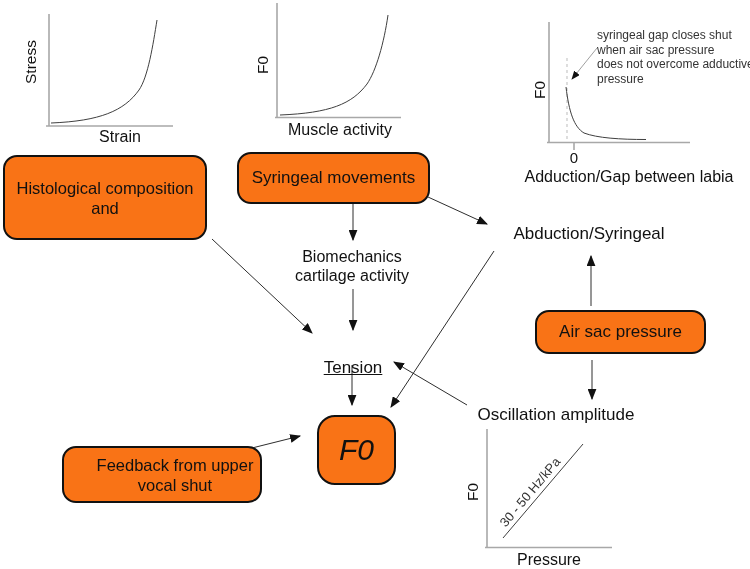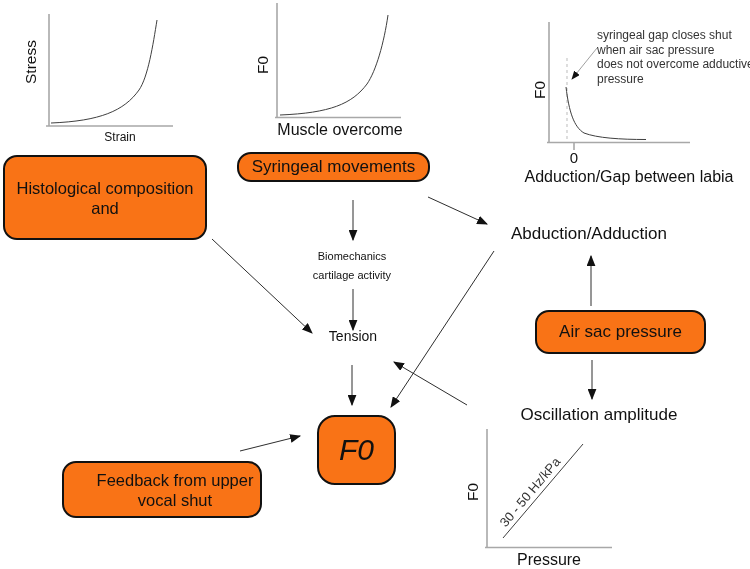--- a/index.html
+++ b/index.html
@@ -60,24 +60,24 @@
       <line x1="352" y1="365" x2="352" y2="405"></line>
       <line x1="494" y1="251" x2="391" y2="407"></line>
       <line x1="467" y1="405" x2="394" y2="362"></line>
       <line x1="240" y1="451" x2="300" y2="436"></line>
       <line x1="591" y1="306" x2="591" y2="256"></line>
       <line x1="592" y1="360" x2="592" y2="399"></line>
     </g>
   </svg>
 
   <div class="lbl rot" style="left:31px;top:62px;font-size:15.5px;">Stress</div>
-  <div class="lbl" style="left:120px;top:137px;font-size:12px;">Strain</div>
+  <div class="lbl" style="left:120px;top:137px;font-size:16px;">Strain</div>
 
   <div class="lbl rot" style="left:263px;top:65px;font-size:15.5px;">F0</div>
-  <div class="lbl" style="left:340px;top:130px;font-size:16px;">Muscle overcome</div>
+  <div class="lbl" style="left:340px;top:130px;font-size:16px;">Muscle activity</div>
 
   <div class="lbl rot" style="left:540px;top:90px;font-size:15.5px;">F0</div>
   <div class="lbl" style="left:574px;top:157px;font-size:15px;">0</div>
   <div class="lbl" style="left:629px;top:177px;font-size:16px;">Adduction/Gap between labia</div>
 
   <div class="ann" style="left:597px;top:28px;">
     <div>syringeal gap closes shut</div>
     <div>when air sac pressure</div>
     <div>does not overcome adductive</div>
     <div>pressure</div>
@@ -85,41 +85,41 @@
 
   <div class="lbl rot" style="left:473px;top:492px;font-size:15.5px;">F0</div>
   <div class="lbl" style="left:549px;top:560px;font-size:16px;">Pressure</div>
   <div class="slope-lbl" style="left:530px;top:492px;">30 - 50 Hz/kPa</div>
 
   <div class="box" style="left:3px;top:155px;width:204px;height:85px;font-size:16.5px;line-height:20px;">
     <div>Histological composition</div>
     <div>and</div>
   </div>
 
-  <div class="box" style="left:237px;top:152px;width:193px;height:30px;font-size:17px;">
+  <div class="box" style="left:237px;top:152px;width:193px;height:52px;font-size:17px;">
     <div>Syringeal movements</div>
   </div>
 
   <div class="box" style="left:535px;top:310px;width:171px;height:44px;font-size:17px;">
     <div>Air sac pressure</div>
   </div>
 
-  <div class="box" style="left:62px;top:461px;width:200px;height:57px;font-size:16.5px;line-height:20px;padding-left:26px;">
+  <div class="box" style="left:62px;top:446px;width:200px;height:57px;font-size:16.5px;line-height:20px;padding-left:26px;">
     <div>Feedback from upper</div>
     <div>vocal shut</div>
   </div>
 
   <div class="box" style="left:317px;top:415px;width:79px;height:70px;border-radius:18px;font-size:30px;font-style:italic;">
     <div>F0</div>
   </div>
 
-  <div class="node" style="left:352px;top:266px;font-size:11px;line-height:19px;">
+  <div class="node" style="left:352px;top:266px;font-size:16px;line-height:19px;">
     <div>Biomechanics</div>
     <div>cartilage activity</div>
   </div>
 
-  <div class="node" style="left:353px;top:336px;font-size:14px;">Tension</div>
+  <div class="node" style="left:353px;top:368px;font-size:17px;text-decoration:underline;">Tension</div>
 
-  <div class="node" style="left:589px;top:234px;font-size:17px;">Abduction/Adduction</div>
+  <div class="node" style="left:589px;top:234px;font-size:17px;">Abduction/Syringeal</div>
 
-  <div class="node" style="left:556px;top:415px;font-size:17px;margin-left:43px;">Oscillation amplitude</div>
+  <div class="node" style="left:556px;top:415px;font-size:17px;">Oscillation amplitude</div>
 
 </div>
 
 </body></html>

